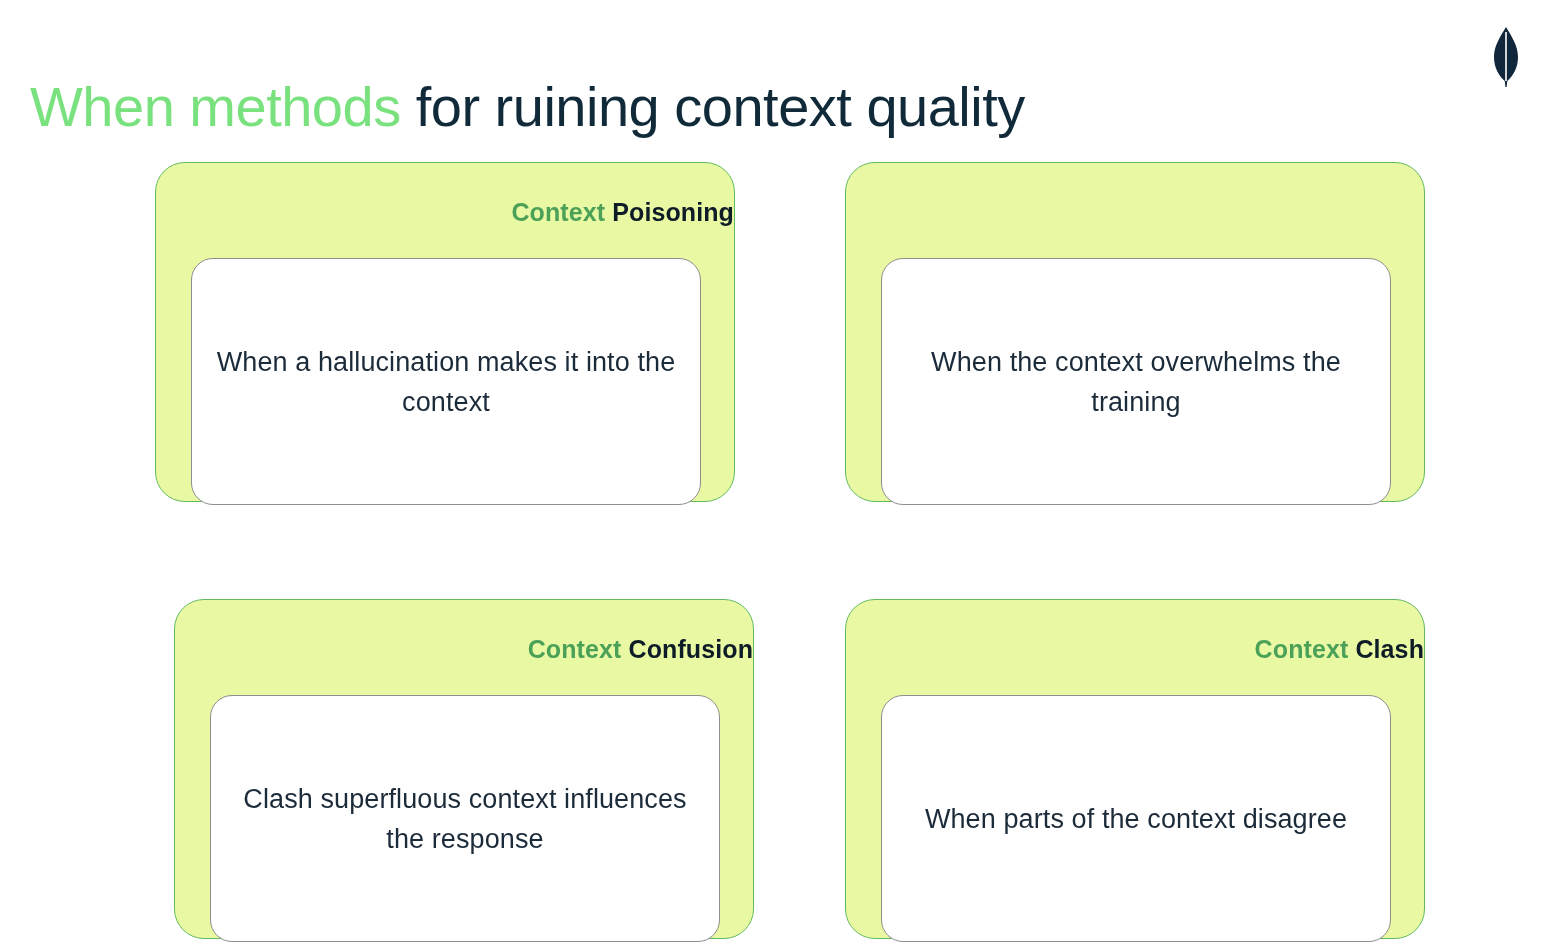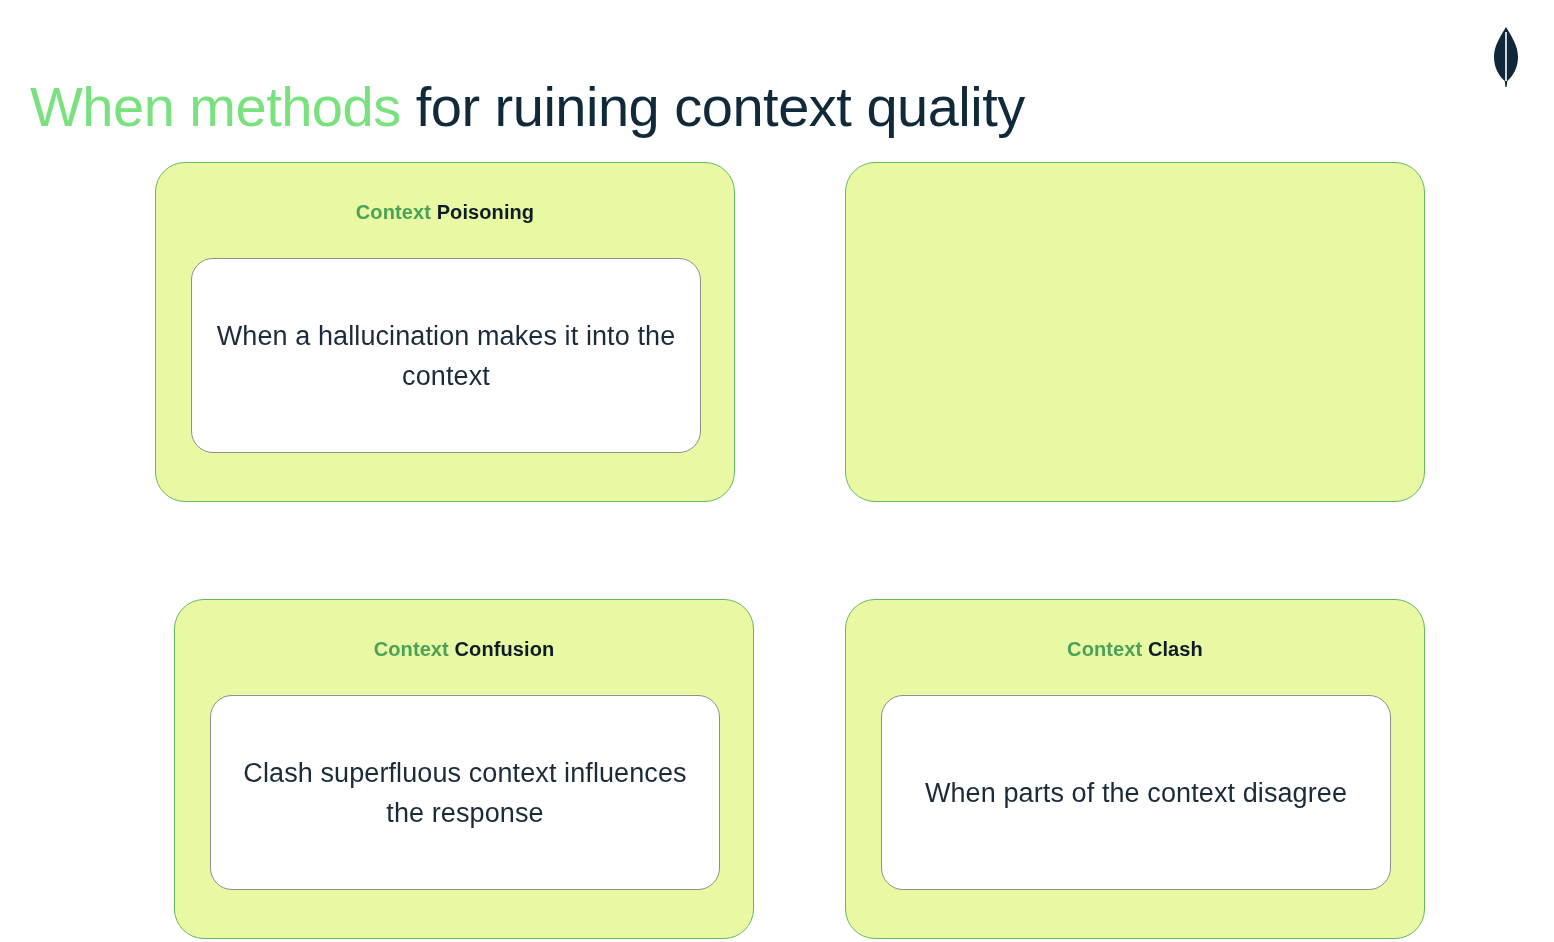--- a/index.html
+++ b/index.html
@@ -73,40 +73,40 @@
   .card.c0 { left: 0px;   top: 0px; }
   .card.c1 { left: 690px; top: 0px; }
   .card.c2 { left: 8px;   top: 437px; margin-left: 11px; }
   .card.c3 { left: 690px; top: 437px; border-radius: 30px; }
 
   .card-title {
     position: absolute;
     left: 0;
     right: 0;
     top: 34px;
-    text-align: center;
-    font-size: 20px;
+    text-align: right;
+    font-size: 25px;
     line-height: 30px;
     font-weight: 700;
     letter-spacing: 0.1px;
     white-space: nowrap;
   }
   .card-title .kw {
     color: #4CA158;
   }
   .card-title .term {
     color: #0E1C28;
   }
 
   .inner-card {
     position: absolute;
     left: 35px;
     top: 95px;
     width: 510px;
-    height: 195px;
+    height: 247px;
     box-sizing: border-box;
     background: #ffffff;
     border: 1.5px solid #8E8E8E;
     border-radius: 22px;
     display: flex;
     align-items: center;
     justify-content: center;
     padding: 0 18px;
   }
   .inner-text {
@@ -139,20 +139,23 @@
     <div class="card c0">
       <div class="card-title">
         <span class="kw">Context</span><span class="term"> Poisoning</span>
       </div>
       <div class="inner-card">
         <div class="inner-text">When a hallucination makes it into the context</div>
       </div>
     </div>
 
     <div class="card c1">
+      <div class="inner-card">
+        <div class="inner-text">When the context overwhelms the training</div>
+      </div>
     </div>
 
     <div class="card c2">
       <div class="card-title">
         <span class="kw">Context</span><span class="term"> Confusion</span>
       </div>
       <div class="inner-card">
         <div class="inner-text">Clash superfluous context influences the response</div>
       </div>
     </div>

